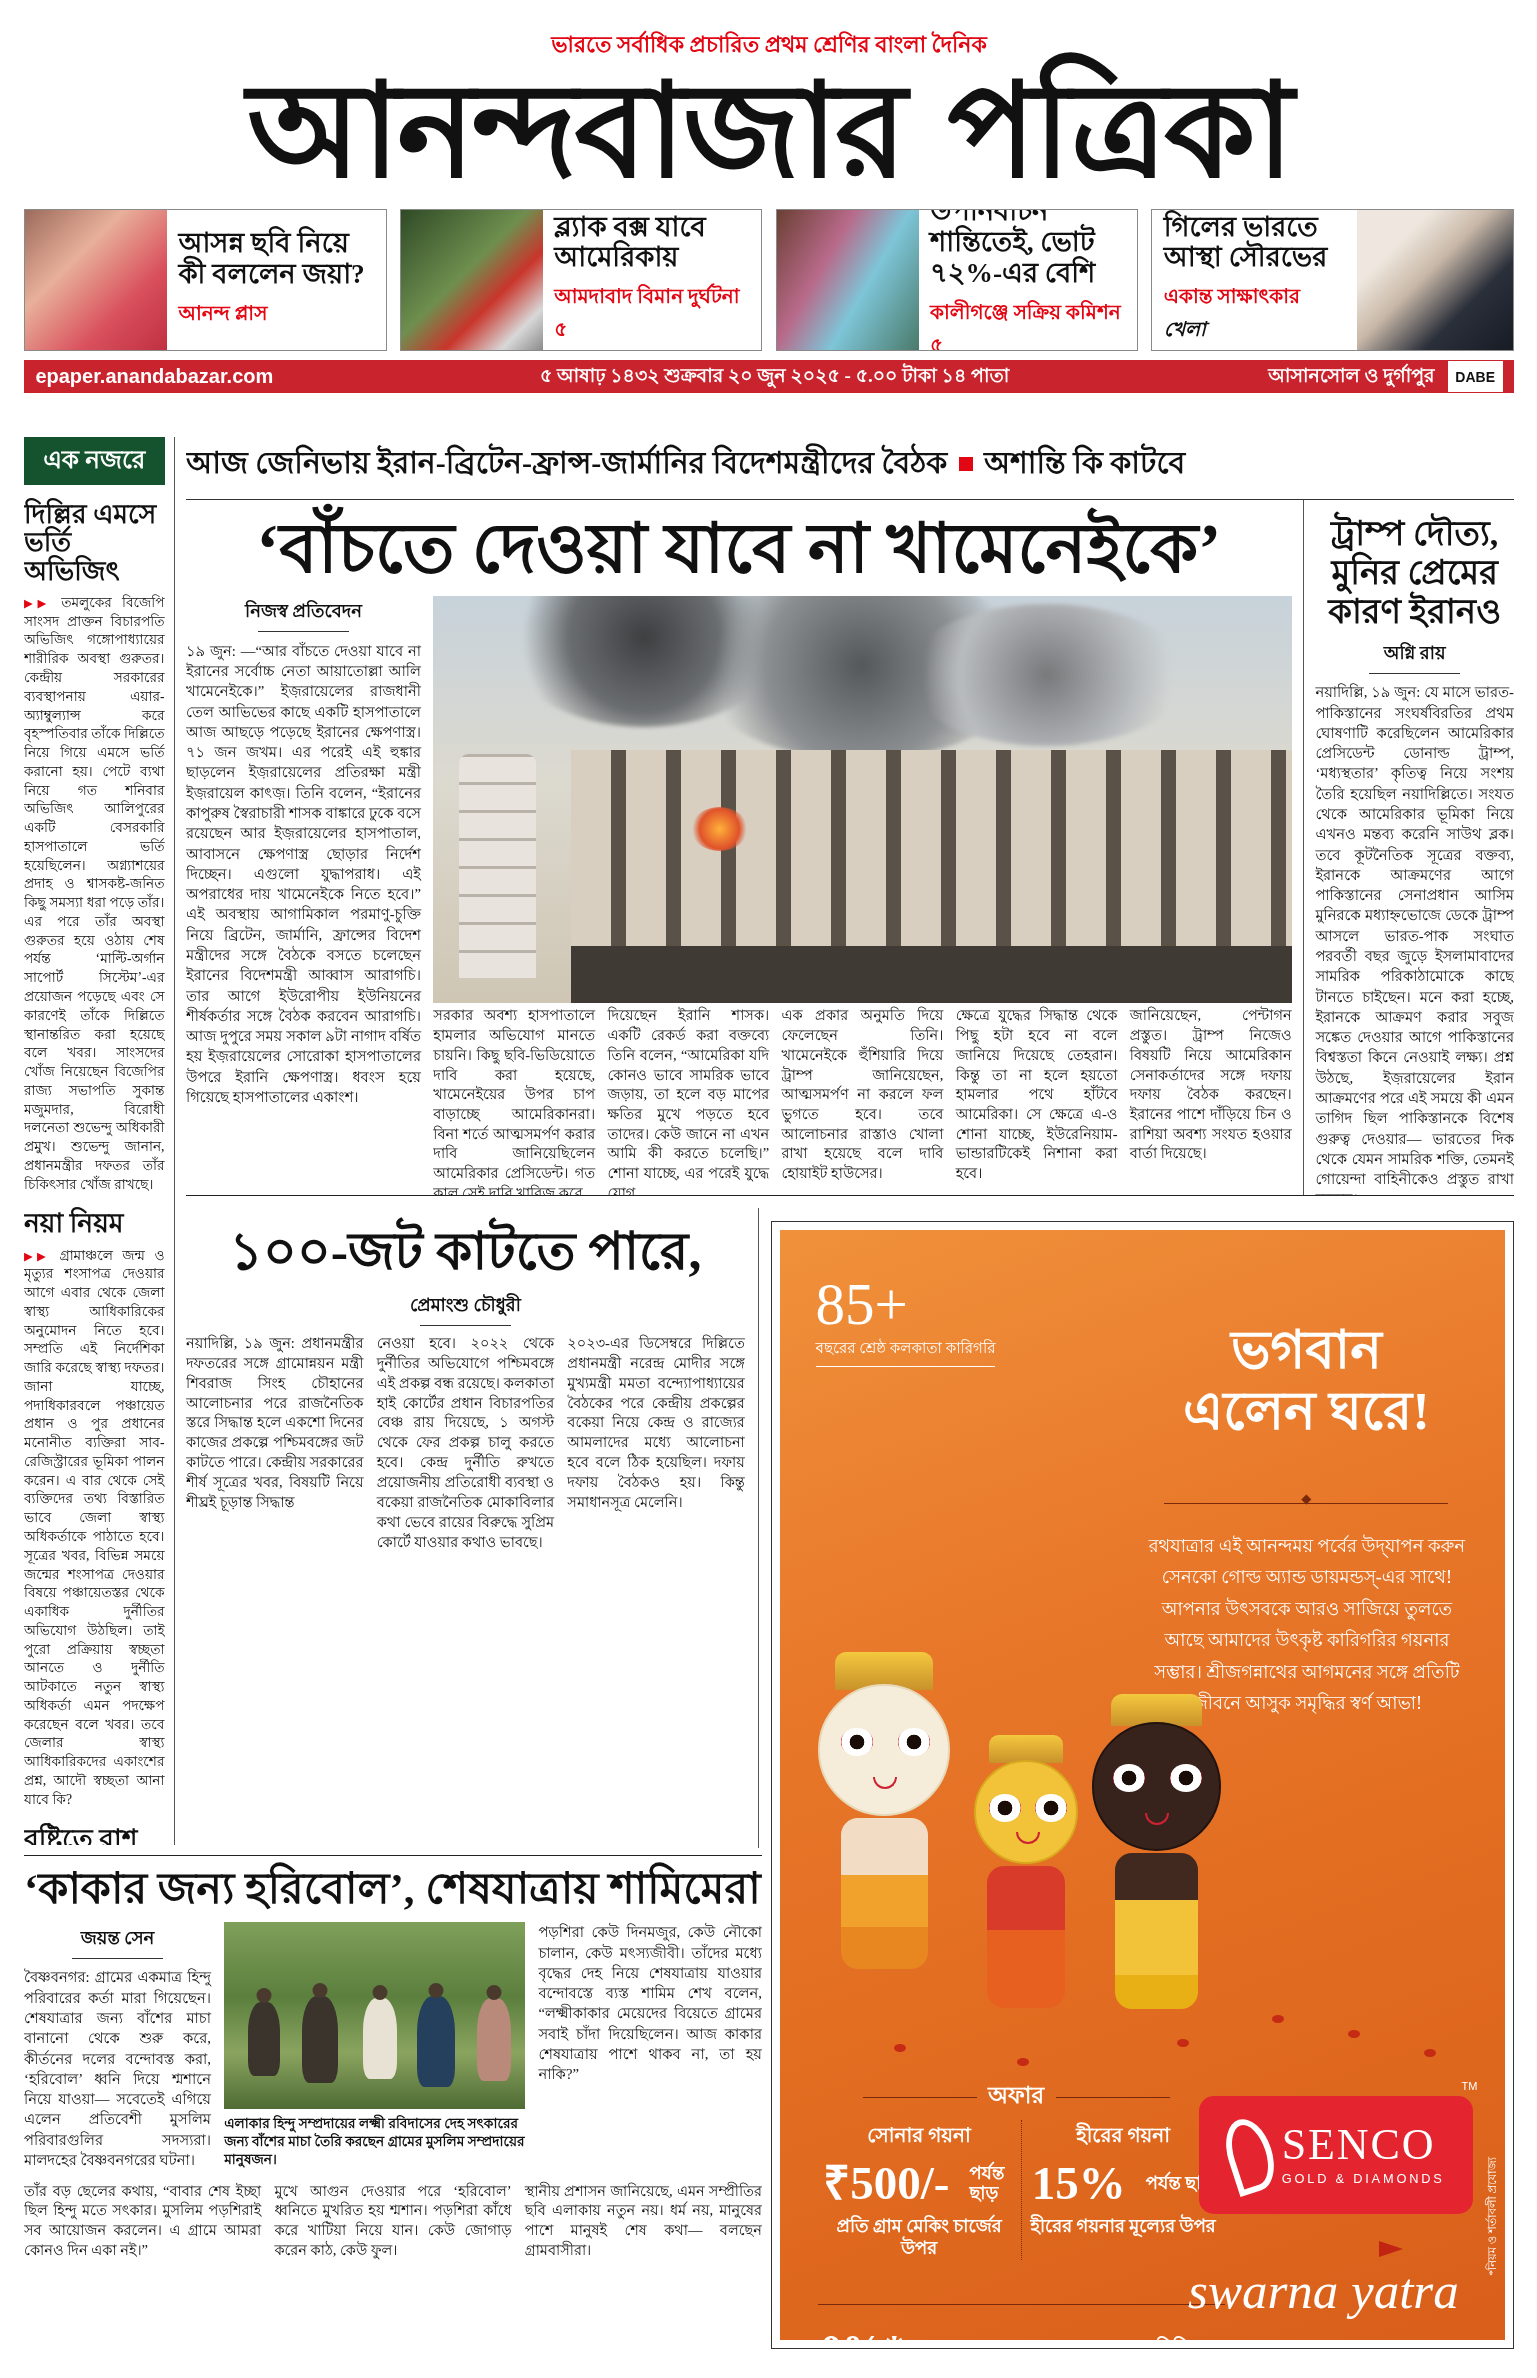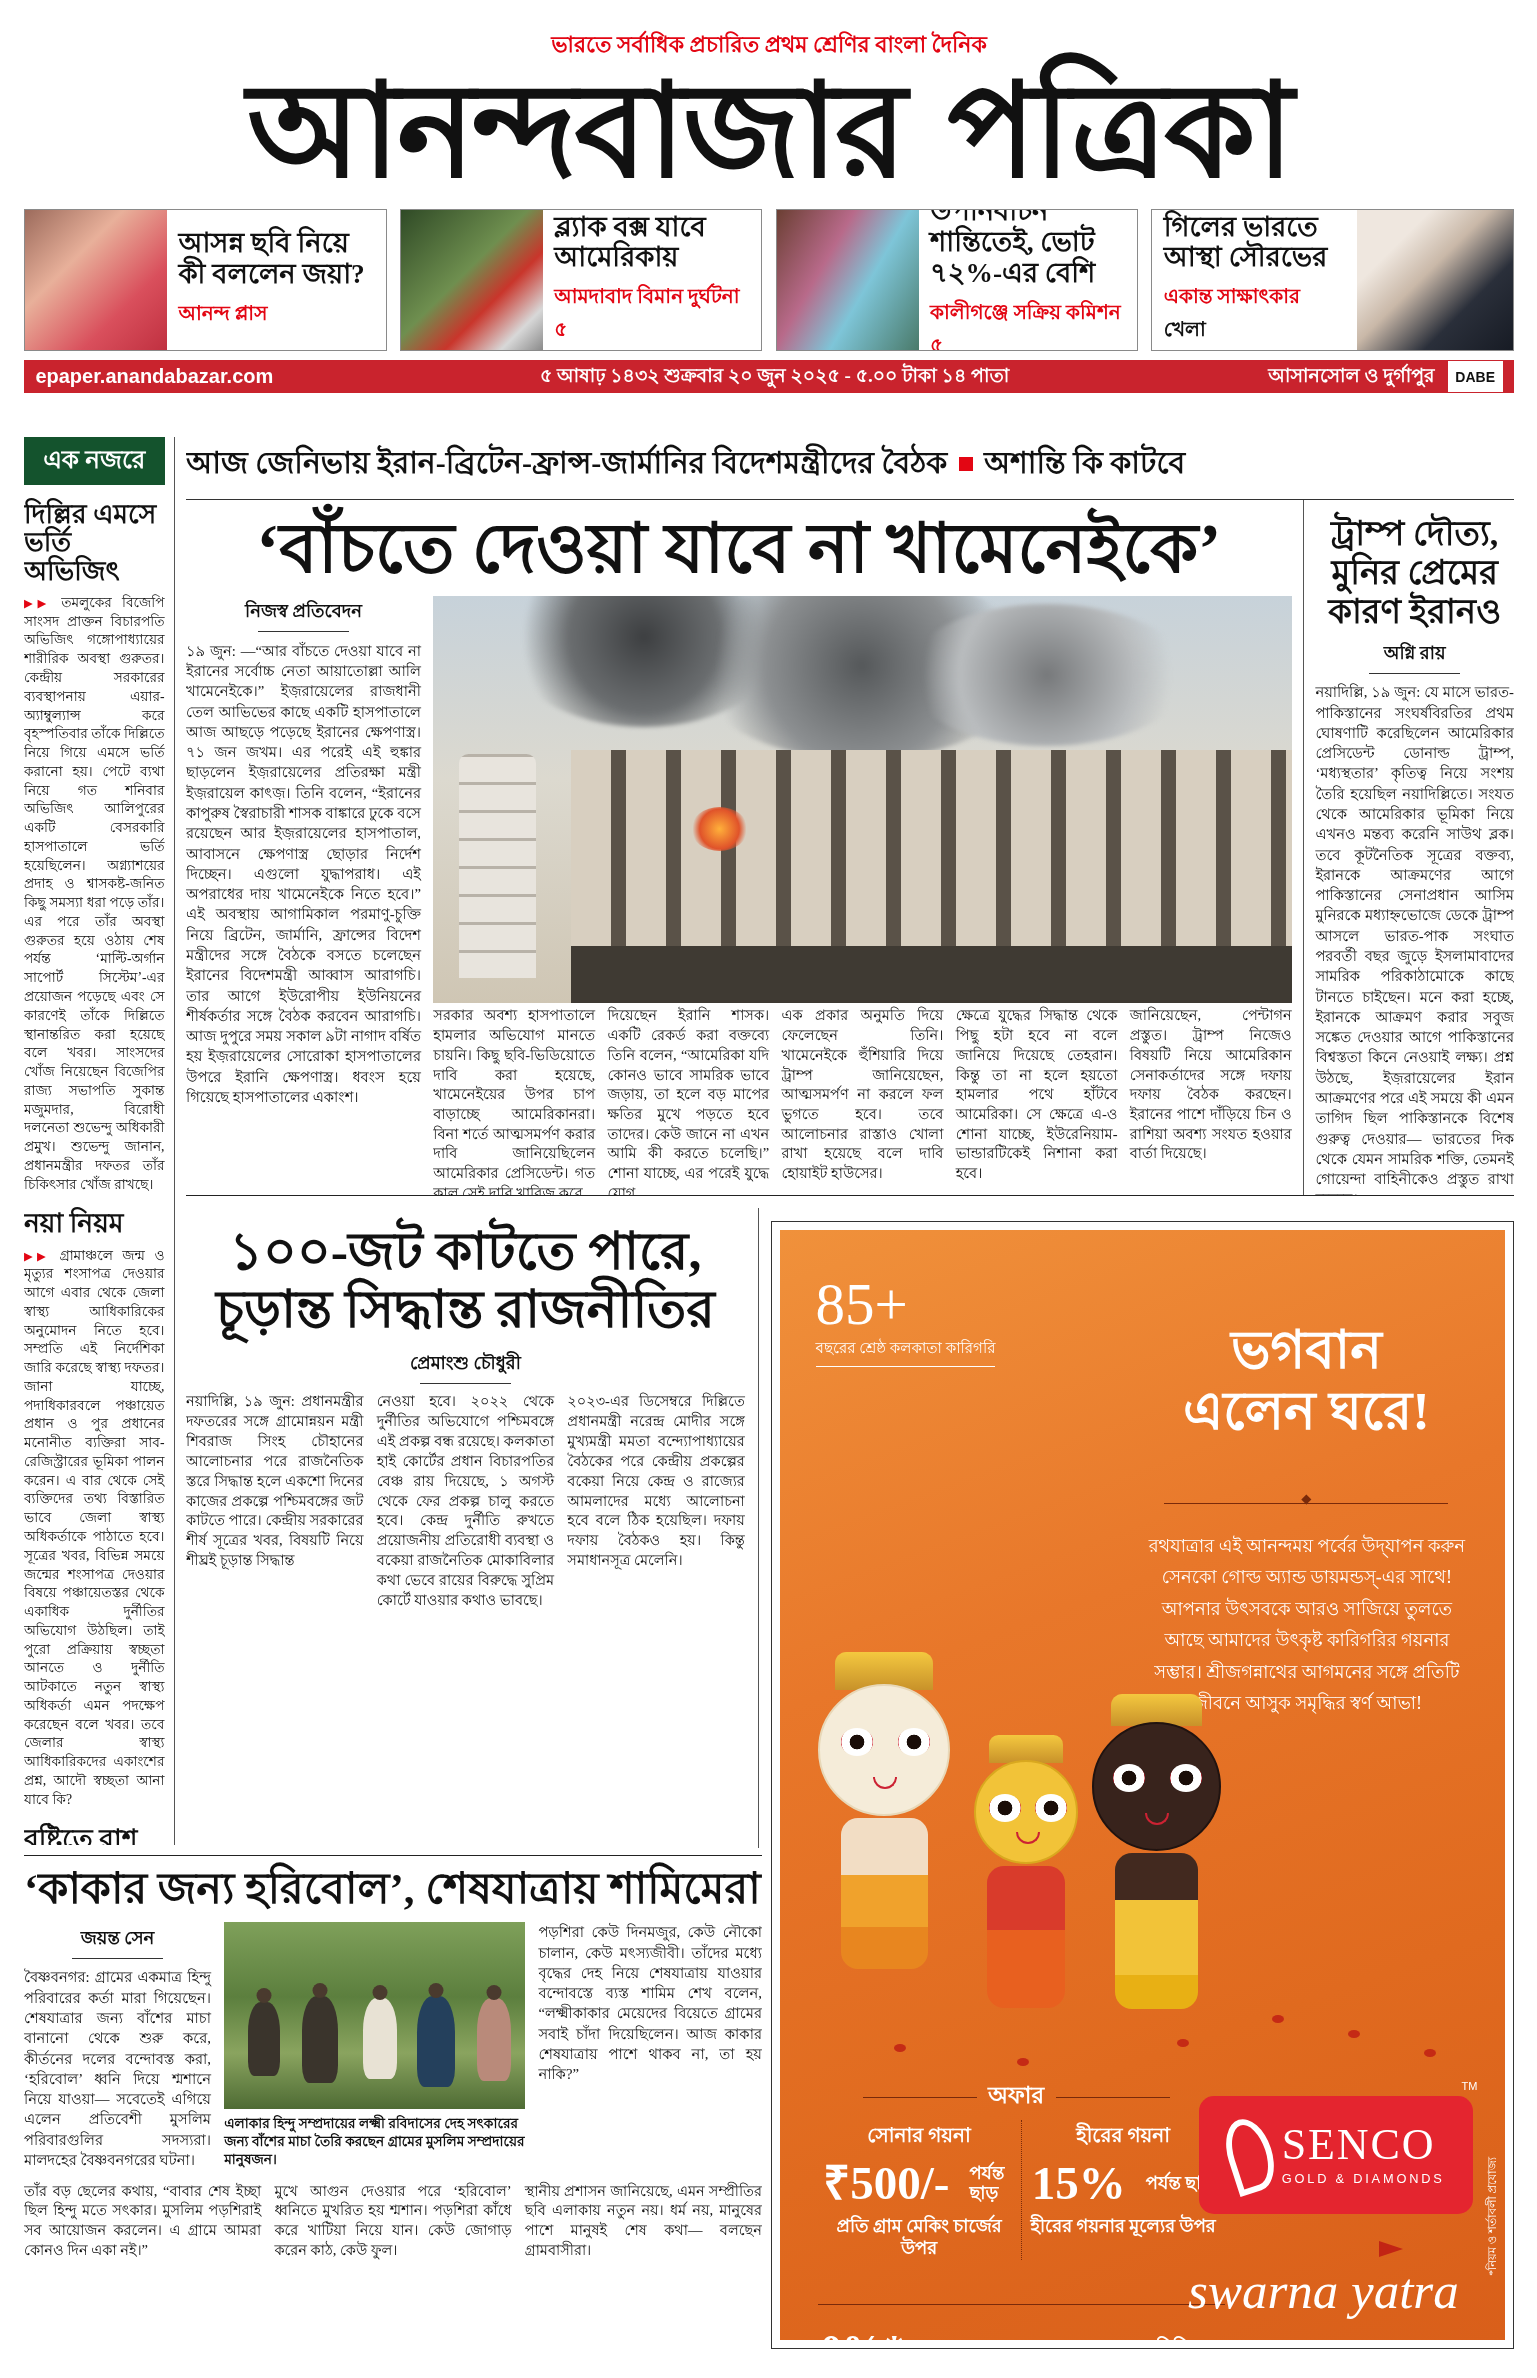--- a/index.html
+++ b/index.html
@@ -16,21 +16,21 @@
   .teasers { display:flex; gap:13.2px; margin:11.4px 24px 9.5px; }
   .teaser { flex:1; border:0.9px solid #8a8a8a; height:142px; display:flex; overflow:hidden; background:#fff; }
   .t-photo { width:142px; flex-shrink:0; }
   .t-photo.p-jaya   { background:linear-gradient(135deg,#9c6b5c 0%,#e8b09a 35%,#d94f5c 70%,#c03040 100%); }
   .t-photo.p-plane  { background:linear-gradient(135deg,#2f4a26 0%,#6f8f4f 45%,#c9352b 65%,#d8d8d8 85%,#8a8a8a 100%); }
   .t-photo.p-voters { background:linear-gradient(120deg,#6b3f33 0%,#b86a8a 35%,#7ec5d8 60%,#4a7a6a 100%); }
   .t-photo.p-sourav { background:linear-gradient(135deg,#efe7df 25%,#c9b8a8 45%,#2a2f3a 70%,#171b24 100%); width:156px; }
   .t-text { padding:7.6px 11.4px; display:flex; flex-direction:column; justify-content:center; }
   .t-head { font-size:27.4px; font-weight:bold; line-height:1.12; }
   .t-kick { color:#e30613; font-size:20px; font-weight:bold; margin-top:8.5px; }
-  .t-kick .black { color:#111; }
+  .t-kick .black { color:#111;font-style:italic; }
 
   
   .datebar { background:#c9232d; color:#fff; display:flex; align-items:center;
              margin:1.9px 24px 0; height:33px; font-weight:bold; font-size:19px; padding:0 11.4px; }
   .datebar .web { width:312px; font-family:"Liberation Sans", sans-serif; font-size:20px; }
   .datebar .date { flex:1; text-align:center; }
   .datebar .edition { width:246px; text-align:right; padding-right:13.2px; }
   .dabe { background:#fff; color:#111; font-size:14px; padding:7.6px 7.6px; font-family:"Liberation Sans", sans-serif; }
 
   
@@ -262,21 +262,20 @@
       <div class="byrule"></div>
       <div class="bodytext">নয়াদিল্লি, ১৯ জুন: যে মাসে ভারত-পাকিস্তানের সংঘর্ষবিরতির প্রথম ঘোষণাটি করেছিলেন আমেরিকার প্রেসিডেন্ট ডোনাল্ড ট্রাম্প, ‘মধ্যস্থতার’ কৃতিত্ব নিয়ে সংশয় তৈরি হয়েছিল নয়াদিল্লিতে। সংযত থেকে আমেরিকার ভূমিকা নিয়ে এখনও মন্তব্য করেনি সাউথ ব্লক। তবে কূটনৈতিক সূত্রের বক্তব্য, ইরানকে আক্রমণের আগে পাকিস্তানের সেনাপ্রধান আসিম মুনিরকে মধ্যাহ্নভোজে ডেকে ট্রাম্প আসলে ভারত-পাক সংঘাত পরবর্তী বছর জুড়ে ইসলামাবাদের সামরিক পরিকাঠামোকে কাছে টানতে চাইছেন। মনে করা হচ্ছে, ইরানকে আক্রমণ করার সবুজ সঙ্কেত দেওয়ার আগে পাকিস্তানের বিশ্বস্ততা কিনে নেওয়াই লক্ষ্য। প্রশ্ন উঠছে, ইজ়রায়েলের ইরান আক্রমণের পরে এই সময়ে কী এমন তাগিদ ছিল পাকিস্তানকে বিশেষ গুরুত্ব দেওয়ার— ভারতের দিক থেকে যেমন সামরিক শক্তি, তেমনই গোয়েন্দা বাহিনীকেও প্রস্তুত রাখা হয়েছে।</div>
 
     </div>
   </div>
 </div>
 
 <div id="midart" class="abs">
   <div class="mid-head">
     <div>১০০-জট কাটতে পারে,</div>
-    <div>চূড়ান্ত সিদ্ধান্ত রাজনীতির</div>
   </div>
   <div class="byline">প্রেমাংশু চৌধুরী</div>
   <div class="byrule"></div>
   <div class="mid-cols">
     <div class="c">নয়াদিল্লি, ১৯ জুন: প্রধানমন্ত্রীর দফতরের সঙ্গে গ্রামোন্নয়ন মন্ত্রী শিবরাজ সিংহ চৌহানের আলোচনার পরে রাজনৈতিক স্তরে সিদ্ধান্ত হলে একশো দিনের কাজের প্রকল্পে পশ্চিমবঙ্গের জট কাটতে পারে। কেন্দ্রীয় সরকারের শীর্ষ সূত্রের খবর, বিষয়টি নিয়ে শীঘ্রই চূড়ান্ত সিদ্ধান্ত</div>
     <div class="c">নেওয়া হবে। ২০২২ থেকে দুর্নীতির অভিযোগে পশ্চিমবঙ্গে এই প্রকল্প বন্ধ রয়েছে। কলকাতা হাই কোর্টের প্রধান বিচারপতির বেঞ্চ রায় দিয়েছে, ১ অগস্ট থেকে ফের প্রকল্প চালু করতে হবে। কেন্দ্র দুর্নীতি রুখতে প্রয়োজনীয় প্রতিরোধী ব্যবস্থা ও বকেয়া রাজনৈতিক মোকাবিলার কথা ভেবে রায়ের বিরুদ্ধে সুপ্রিম কোর্টে যাওয়ার কথাও ভাবছে।</div>
     <div class="c">২০২৩-এর ডিসেম্বরে দিল্লিতে প্রধানমন্ত্রী নরেন্দ্র মোদীর সঙ্গে মুখ্যমন্ত্রী মমতা বন্দ্যোপাধ্যায়ের বৈঠকের পরে কেন্দ্রীয় প্রকল্পের বকেয়া নিয়ে কেন্দ্র ও রাজ্যের আমলাদের মধ্যে আলোচনা হবে বলে ঠিক হয়েছিল। দফায় দফায় বৈঠকও হয়। কিন্তু সমাধানসূত্র মেলেনি।</div>
   </div>
 </div>
 

